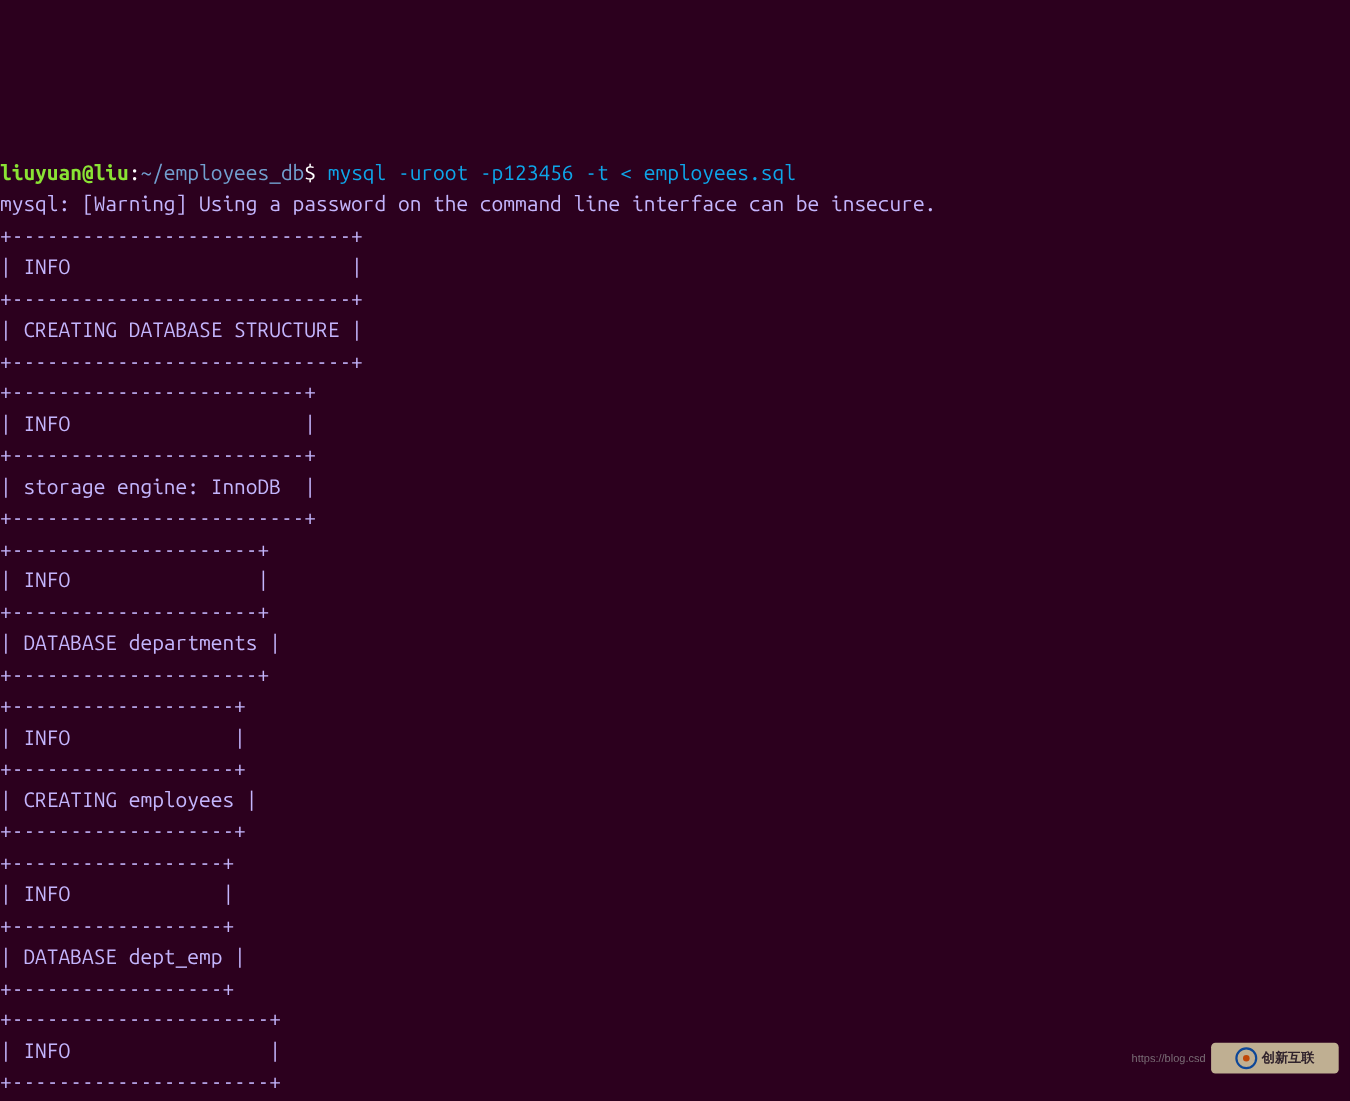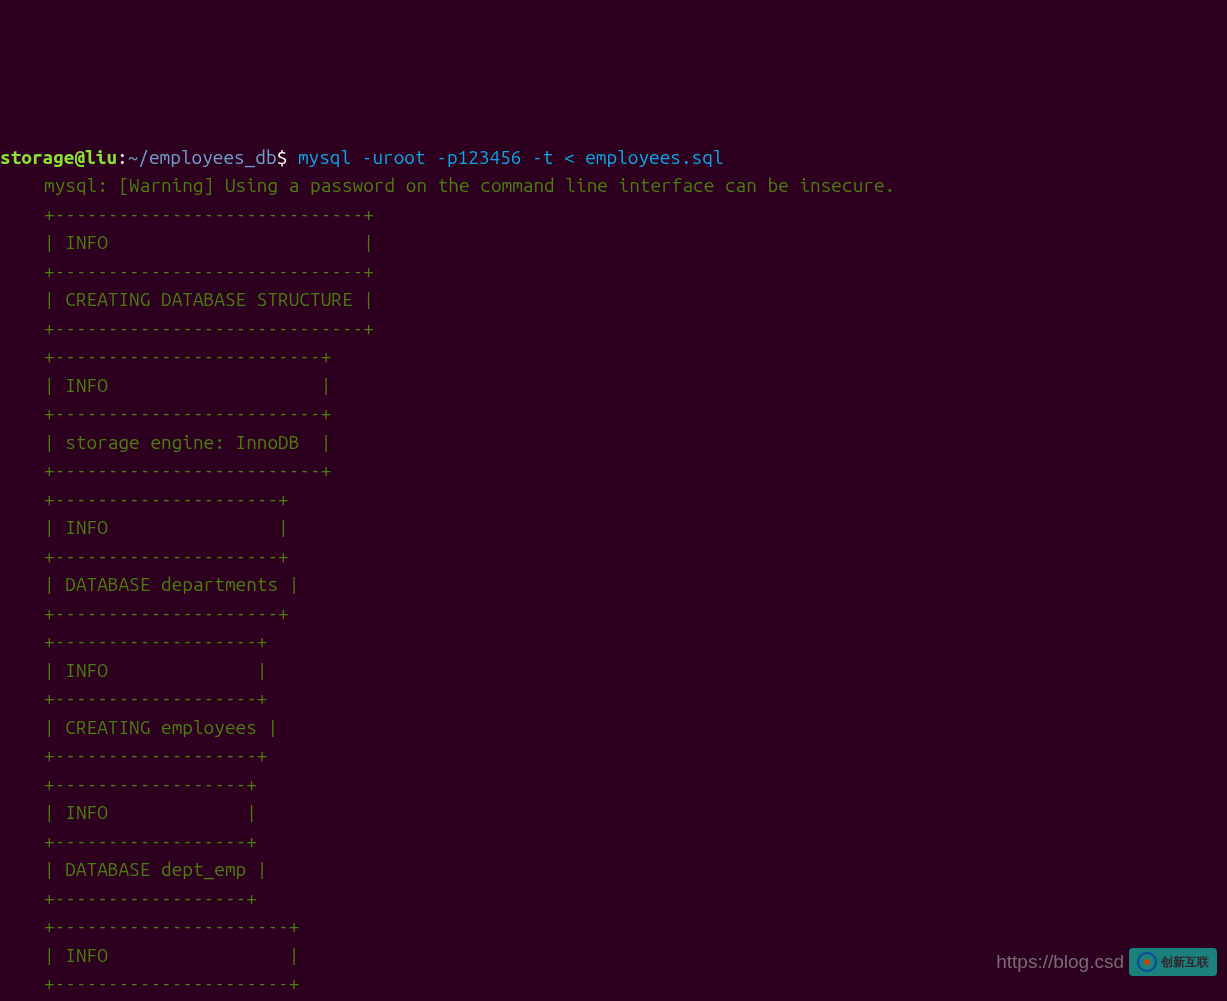--- a/index.html
+++ b/index.html
@@ -34,41 +34,40 @@
       color: #729fcf;
       font-weight: normal;
     }
     .prompt-dollar {
       color: #ffffff;
     }
     .command {
       color: #0ea5e9;
     }
     .output {
-      color: #4d7c0f;
-      padding-left: 44px;
+      color: #c4b5fd;
     }
     .watermark {
       position: absolute;
       bottom: 25px;
       right: 10px;
       display: flex;
       align-items: center;
       gap: 5px;
       opacity: 0.7;
     }
     .watermark-text {
       color: #999;
-      font-size: 19px;
+      font-size: 10px;
       font-family: Arial, sans-serif;
     }
     .watermark-logo {
-      background: #14b8a6;
+      background: #fef9c3;
       border-radius: 4px;
-      padding: 4px 8px;
+      padding: 4px 22px;
       display: flex;
       align-items: center;
       gap: 4px;
     }
     .watermark-logo-icon {
       width: 20px;
       height: 20px;
       border: 2px solid #0066cc;
       border-radius: 50%;
       position: relative;
@@ -88,21 +87,21 @@
       font-size: 12px;
       font-weight: bold;
     }
   </style>
 </head>
 <body>
 
 
 
 <div class="terminal">
-<span><span class="prompt-user">storage@liu</span><span class="prompt-colon">:</span><span class="prompt-path">~/employees_db</span><span class="prompt-dollar">$ </span><span class="command">mysql -uroot -p123456 -t &lt; employees.sql</span></span>
+<span><span class="prompt-user">liuyuan@liu</span><span class="prompt-colon">:</span><span class="prompt-path">~/employees_db</span><span class="prompt-dollar">$ </span><span class="command">mysql -uroot -p123456 -t &lt; employees.sql</span></span>
 <span class="output">mysql: [Warning] Using a password on the command line interface can be insecure.</span>
 <span class="output">+-----------------------------+</span>
 <span class="output">| INFO                        |</span>
 <span class="output">+-----------------------------+</span>
 <span class="output">| CREATING DATABASE STRUCTURE |</span>
 <span class="output">+-----------------------------+</span>
 <span class="output">+-------------------------+</span>
 <span class="output">| INFO                    |</span>
 <span class="output">+-------------------------+</span>
 <span class="output">| storage engine: InnoDB  |</span>

